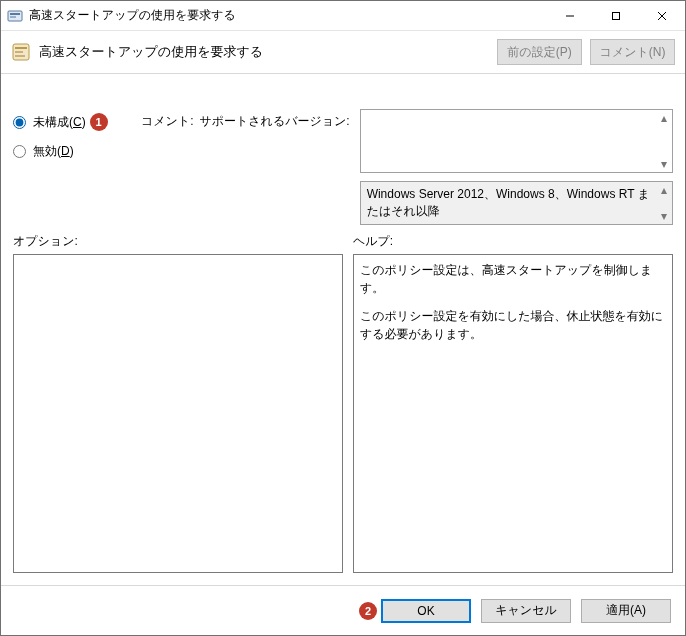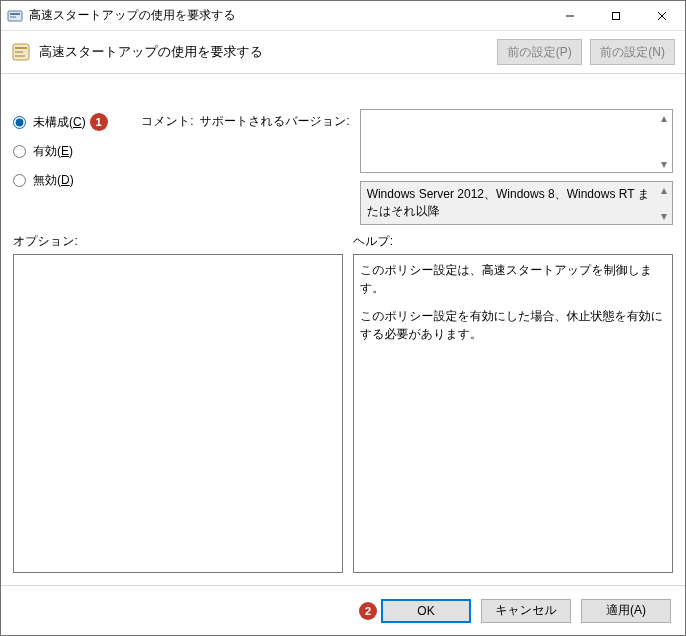--- a/index.html
+++ b/index.html
@@ -207,35 +207,31 @@
     <span class="hicon">
       <svg viewBox="0 0 20 20">
           <rect x="2" y="2" width="16" height="16" rx="2" fill="#f3e7c8" stroke="#b89a4a"></rect>
           <rect x="4" y="5" width="12" height="2" fill="#b89a4a"></rect>
           <rect x="4" y="9" width="8" height="2" fill="#c9b27a"></rect>
           <rect x="4" y="13" width="10" height="2" fill="#c9b27a"></rect>
         </svg>
     </span>
     <span class="htitle">高速スタートアップの使用を要求する</span>
     <div class="navbtn">前の設定(P)</div>
-    <div class="navbtn">前の設定(N)</div>
+    <div class="navbtn">コメント(N)</div>
   </div>
 
   <div class="content">
     <div class="toprow">
 
       <div class="radiocol">
         <div class="radioitem">
           <input type="radio" name="state" checked="" style="">
           <label><span>未構成</span>(<u>C</u>)</label>
           <span class="callout">1</span>
-        </div>
-        <div class="radioitem">
-          <input type="radio" name="state" style="">
-          <label><span>有効</span>(<u>E</u>)</label>
         </div>
         <div class="radioitem">
           <input type="radio" name="state" style="">
           <label><span>無効</span>(<u>D</u>)</label>
         </div>
       </div>
 
       <div class="labelsright">
         <div class="fieldlabel" style="height:64px">コメント:</div>
         <div class="fieldlabel">サポートされるバージョン:</div>

